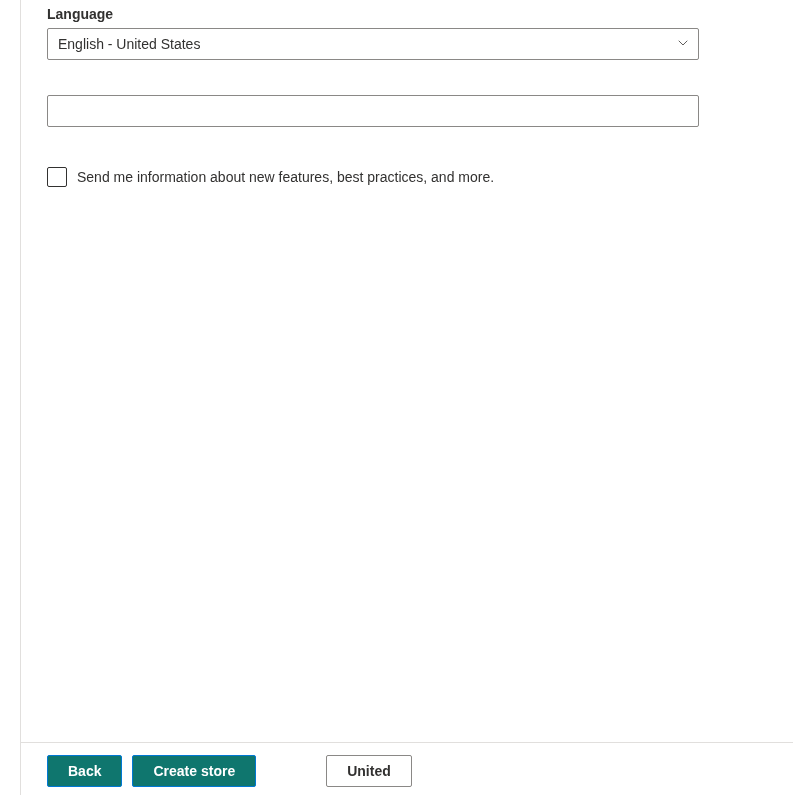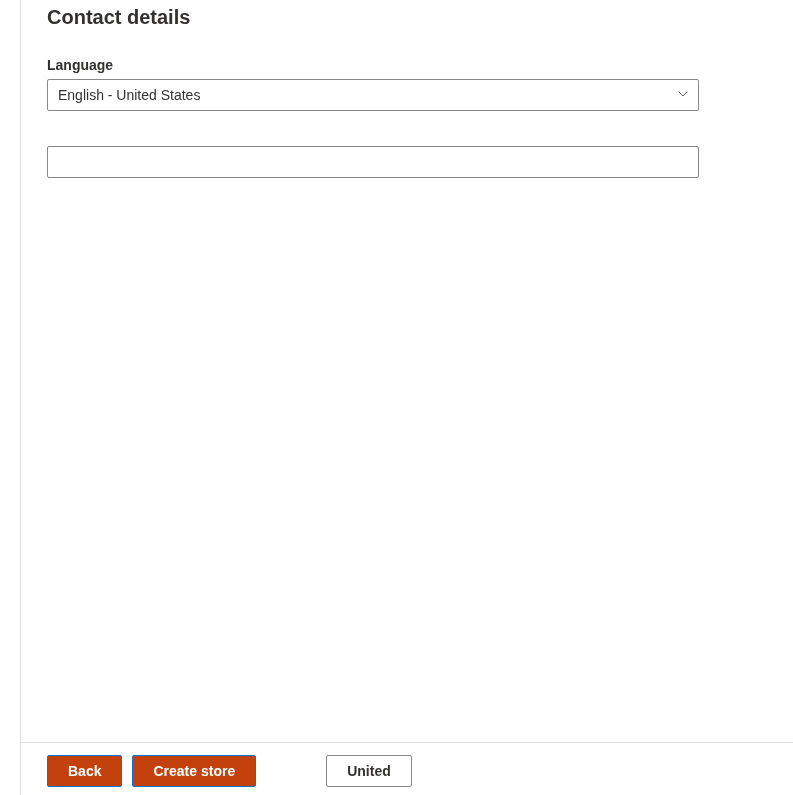--- a/index.html
+++ b/index.html
@@ -125,57 +125,60 @@
       font-size: 14px;
       font-weight: 600;
       font-family: inherit;
       border-radius: 2px;
       cursor: pointer;
       display: inline-flex;
       align-items: center;
       justify-content: center;
     }
     .btn-primary {
-      background: #c2410c;
+      background: #0f766e;
       color: #ffffff;
       border: 1px solid #0078d4;
     }
     .btn-secondary {
       background: #ffffff;
       color: #323130;
       border: 1px solid #8a8886;
     }
     .footer-gap {
       width: 50px;
     }
   </style>
 </head>
 <body>
 
 <div class="page-container">
   <div class="content-area">
 
-    <h1 class="page-title">Contact details</h1>
 
     <div class="form-group">
       <label class="field-label">Language</label>
       <div class="select-wrapper">
         <button type="button" class="select-field">English - United States</button>
         <span class="select-chevron">
           <svg width="12" height="12" viewBox="0 0 12 12" fill="none">
             <path d="M2 4 L6 8 L10 4" stroke="currentColor" stroke-width="1" fill="none" stroke-linecap="round" stroke-linejoin="round"></path>
           </svg>
         </span>
       </div>
     </div>
 
     <div class="form-group">
       <input type="text" class="text-input" value="" style="">
     </div>
 
+    <div class="checkbox-row">
+      <input type="checkbox" class="checkbox-input" id="newsletter" style="">
+      <label for="newsletter" class="checkbox-label">Send me information about new features, best practices, and more.</label>
+    </div>
 
   </div>
 
   <div class="footer">
     <button class="btn btn-primary">Back</button>
     <button class="btn btn-primary">Create store</button>
     <div class="footer-gap"></div>
     <button class="btn btn-secondary">United</button>
   </div>
 </div>

